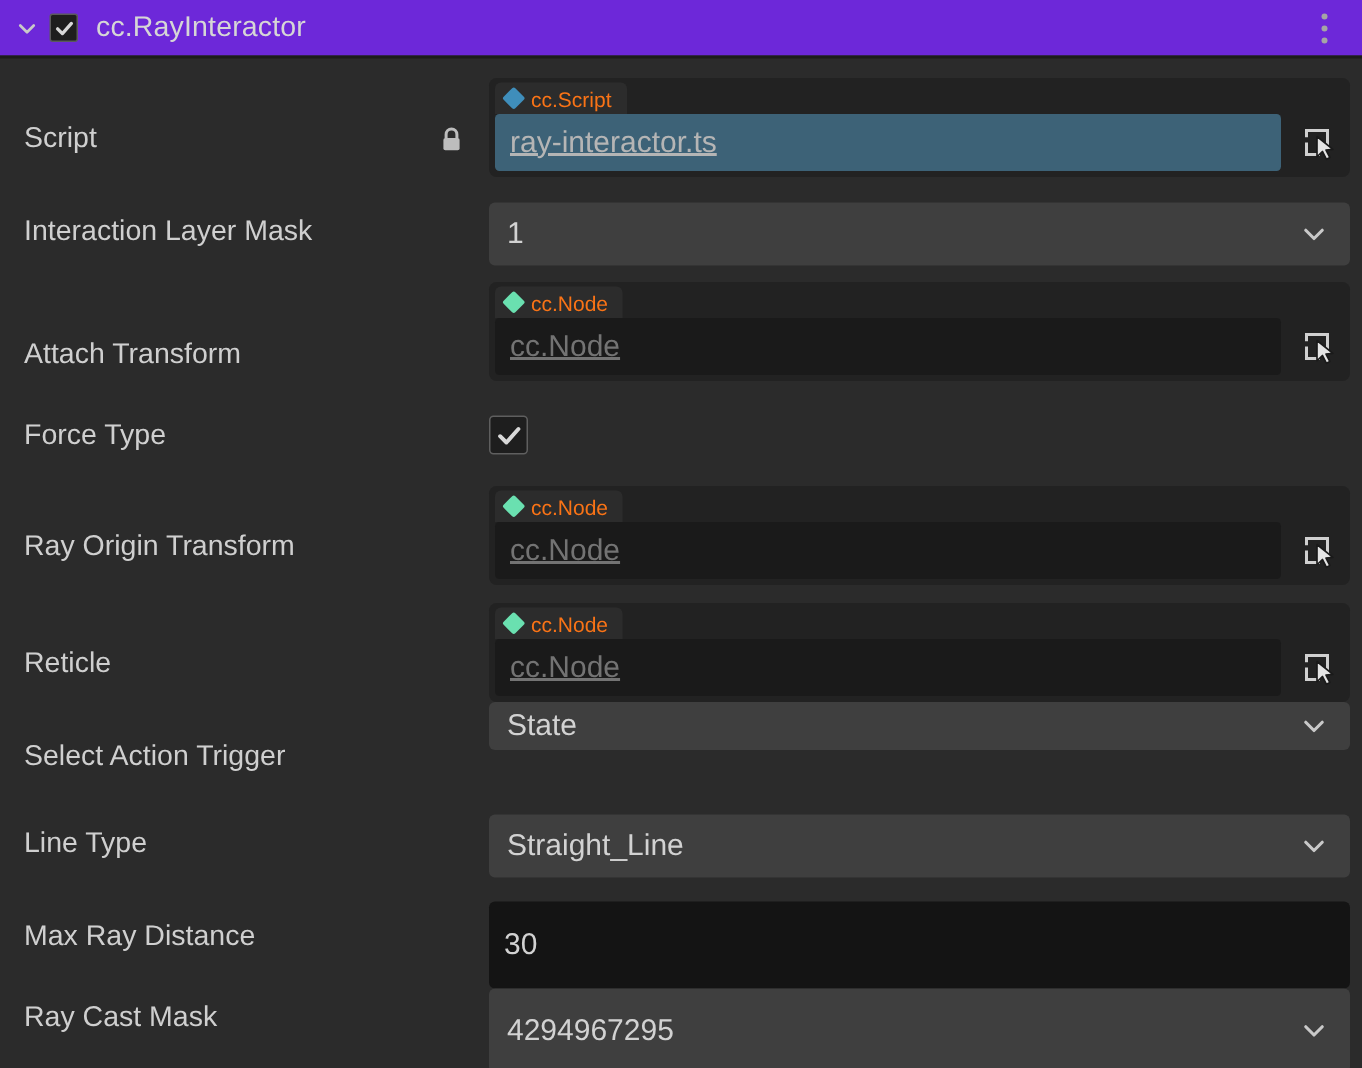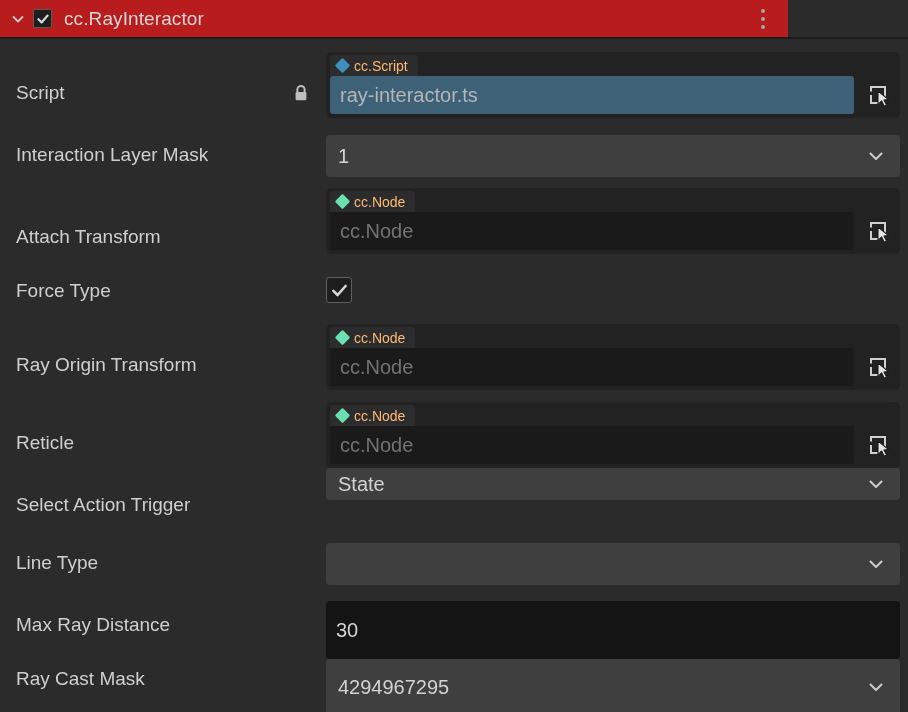--- a/index.html
+++ b/index.html
@@ -21,23 +21,23 @@
     position: relative;
     width: 908px;
     height: 712px;
     background: #2b2b2b;
   }
 
   
   .comp-header {
     position: absolute;
     left: 0; top: 0;
-    width: 788px;
+    width: 908px;
     height: 37px;
-    background: #b91c1c;
+    background: #6d28d9;
     display: flex;
     align-items: center;
     box-sizing: border-box;
     padding: 0 14px 0 6px;
   }
   .header-sep {
     position: absolute;
     left: 0; top: 37px;
     width: 908px;
     height: 2px;
@@ -125,39 +125,40 @@
     box-sizing: border-box;
   }
   .tag-diamond {
     width: 11px; height: 11px;
     transform: rotate(45deg);
     border-radius: 1.5px;
     flex: 0 0 auto;
   }
   .tag-text {
     font-size: 14px;
-    color: #fdba74;
+    color: #f97316;
     white-space: nowrap;
     line-height: 1;
   }
   .objfield .slot {
     position: absolute;
     left: 4px;
     right: 46px;
     top: 24px;
     bottom: 4px;
     border-radius: 3px;
     display: flex;
     align-items: center;
     padding-left: 10px;
     box-sizing: border-box;
   }
   .slot-text {
     font-size: 20px;
     white-space: nowrap;
+    text-decoration: underline;
   }
   .slot.empty { background: #1a1a1a; }
   .slot.empty .slot-text { color: #737373; }
   .slot.selected { background: #3d6277; }
   .slot.selected .slot-text { color: #b5b5b5; }
   .pick-btn {
     position: absolute;
     right: 6px;
     top: 50%;
     transform: translateY(-50%);
@@ -357,20 +358,21 @@
           <span class="chev">
             <svg width="20" height="20" viewBox="0 0 20 20" aria-hidden="true">
               <path d="M4.5 7.5 L10 13 L15.5 7.5" fill="none" stroke="#c9c9c9" stroke-width="2.1" stroke-linecap="round" stroke-linejoin="round"></path>
             </svg>
           </span>
         </div>
       </div>
       <div class="row" style="top: 0px;">
         <div class="row-label" style="top:552px">Line Type</div>
         <div class="dropdown" style="top:543px;height:42px">
+          <span class="val">Straight_Line</span>
           <span class="chev">
             <svg width="20" height="20" viewBox="0 0 20 20" aria-hidden="true">
               <path d="M4.5 7.5 L10 13 L15.5 7.5" fill="none" stroke="#c9c9c9" stroke-width="2.1" stroke-linecap="round" stroke-linejoin="round"></path>
             </svg>
           </span>
         </div>
       </div>
       <div class="row" style="top: 0px;">
         <div class="row-label" style="top:614px">Max Ray Distance</div>
         <div class="numfield" style="top:601px;height:58px">

